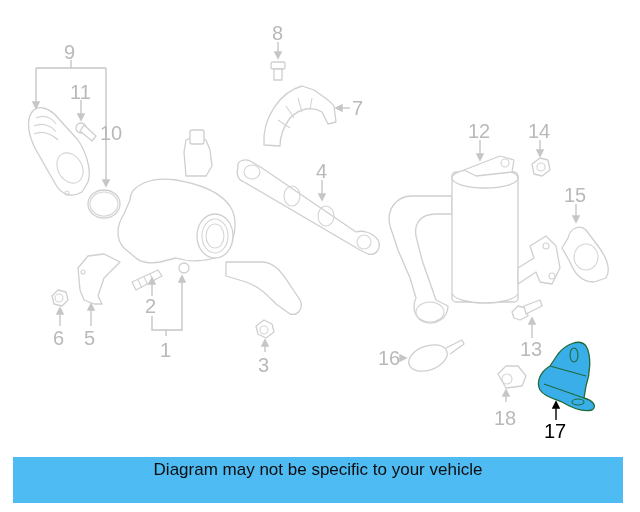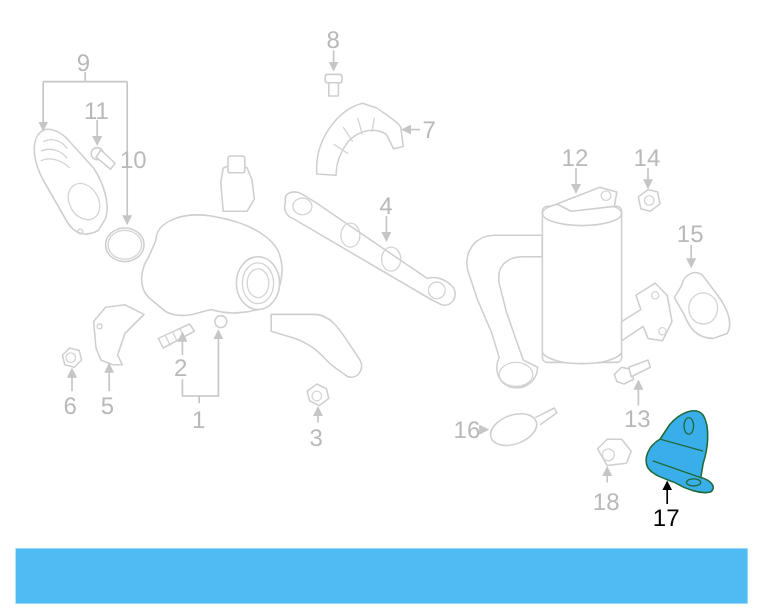--- a/index.html
+++ b/index.html
@@ -199,13 +199,14 @@
     <text class="callout" x="528" y="138">14</text>
     <text class="callout" x="564" y="202">15</text>
     <text class="callout" x="520" y="356">13</text>
     <text class="callout" x="378" y="365">16</text>
     <text class="callout" x="494" y="425">18</text>
     <text class="callout active" x="544" y="438">17</text>
   </g>
 </svg>
 
 <div id="banner">
+  <div>Diagram may not be specific to your vehicle</div>
 </div>
 
 </body></html>

